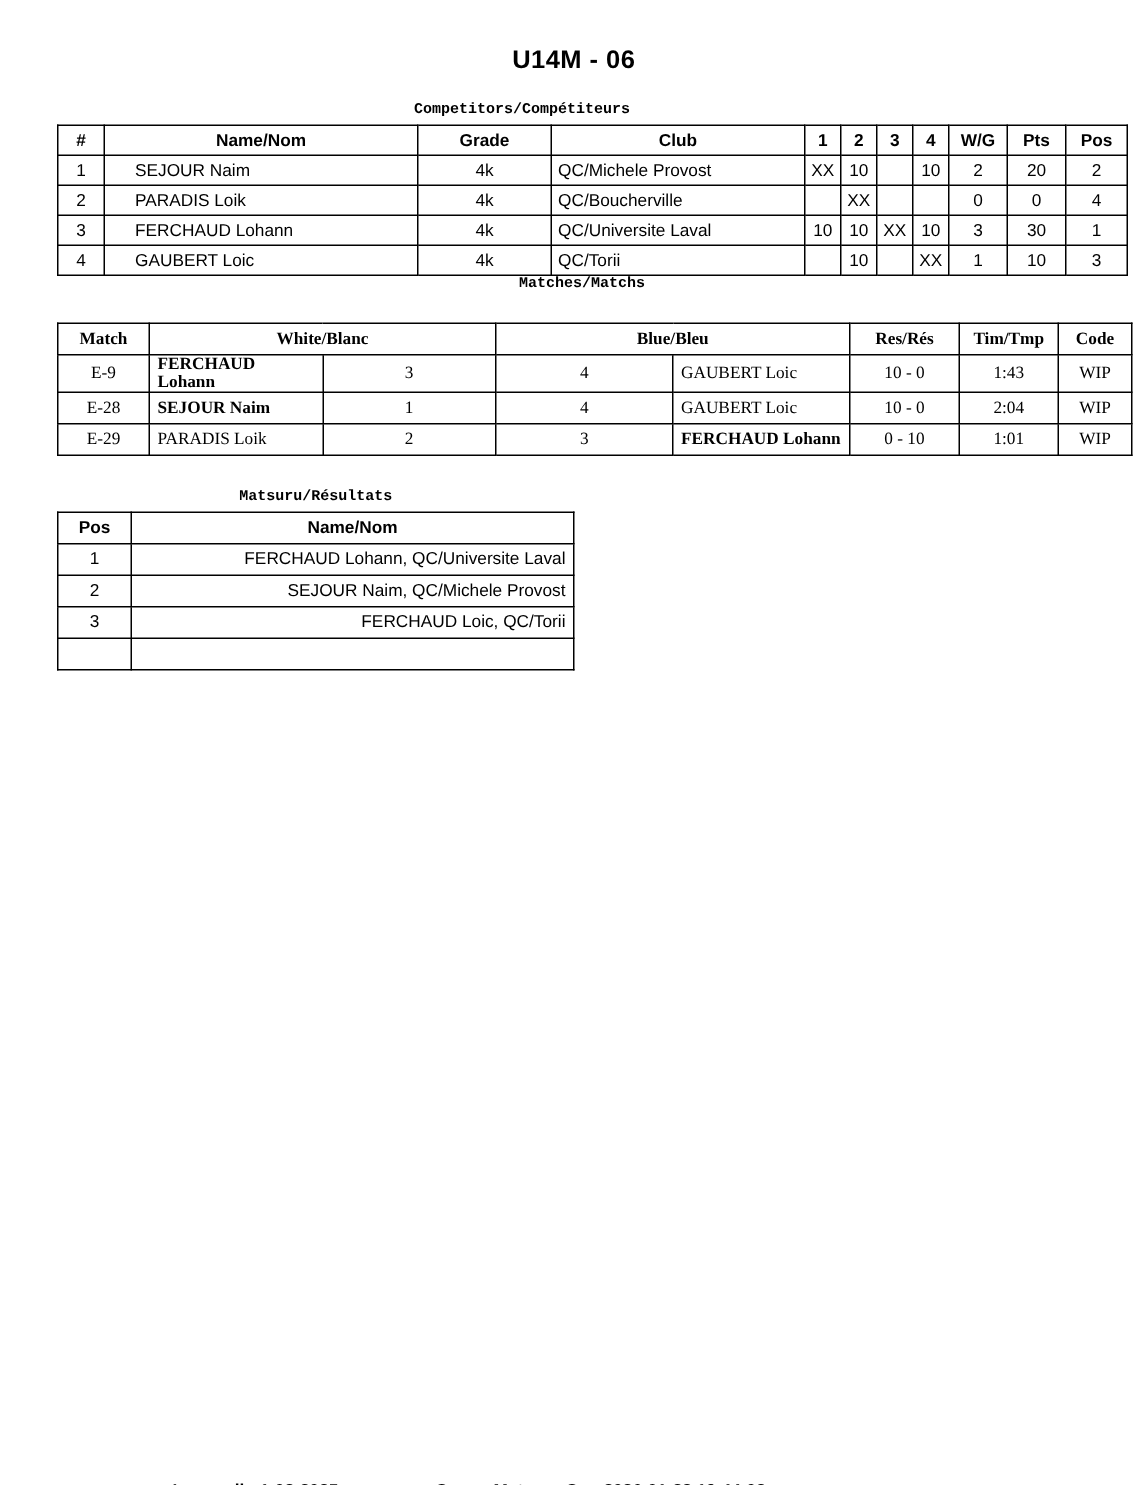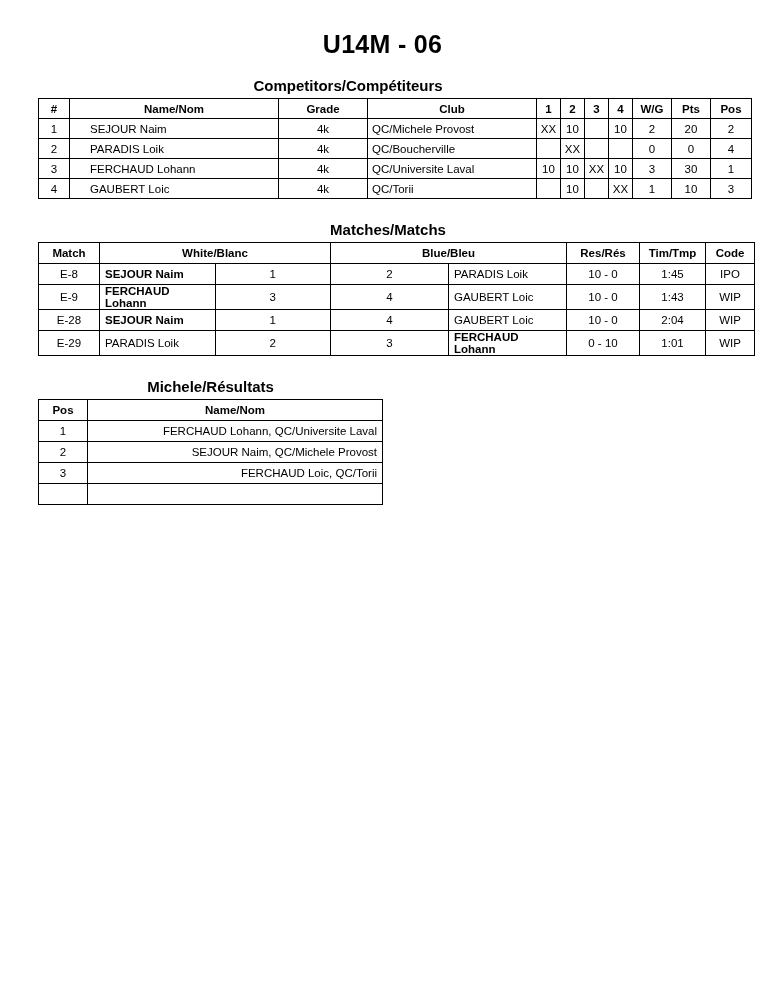--- a/index.html
+++ b/index.html
@@ -15,29 +15,30 @@
     position: relative;
     overflow: hidden;
   }
   .page {
     position: relative;
     width: 765px;
     height: 990px;
   }
   .title {
     text-align: center;
-    font-size: 25px;
+    font-size: 17px;
     font-weight: bold;
     margin-top: 30px;
     letter-spacing: 0.3px;
   }
   .section-title {
     text-align: center;
     font-weight: bold;
-    font-size: 15px;
+    font-size: 10px;
+    font-family: Liberation Mono, monospace;
   }
 
   table {
     border-collapse: collapse;
     font-size: 11.5px;
   }
   table td, table th {
     border: 1px solid #000000;
     padding: 0;
     height: 19px;
@@ -73,25 +74,25 @@
   .c-r { width: 23px; text-align: center; padding: 0 !important; }
   .c-wg { width: 30px; text-align: center; }
   .c-pts { width: 30px; text-align: center; }
   .c-pos { width: 32px; text-align: center; }
   .c-name-cell { padding-left: 20px !important; }
 
   
   .match-title {
     width: 700px;
     margin-left: 38px;
-    margin-top: 22px;
   }
   .match-wrap {
-    margin-top: 4px;
-    margin-left: 38px;
+    margin-top: 20px;
+    margin-left: 38px;
+    font-family: Liberation Serif, serif;
   }
   table.matches {
     width: 698px;
     table-layout: fixed;
   }
   table.matches td {
     padding: 0 5px;
     height: 20px;
   }
   .m-match { width: 50px; text-align: center; }
@@ -237,30 +238,20 @@
       <tbody>
         <tr class="hdr">
           <td class="m-match">Match</td>
           <td class="m-white" colspan="2" style="text-align:center">White/Blanc</td>
           <td class="m-blue" colspan="2" style="text-align:center">Blue/Bleu</td>
           <td class="m-res">Res/Rés</td>
           <td class="m-tim">Tim/Tmp</td>
           <td class="m-code">Code</td>
         </tr>
 
-        <tr>
-          <td class="m-match">E-8</td>
-          <td class="m-white bold">SEJOUR Naim</td>
-          <td class="m-wn">1</td>
-          <td class="m-bn">2</td>
-          <td class="m-blue">PARADIS Loik</td>
-          <td class="m-res">10 - 0</td>
-          <td class="m-tim">1:45</td>
-          <td class="m-code">IPO</td>
-        </tr>
 
         <tr>
           <td class="m-match">E-9</td>
           <td class="m-white bold">FERCHAUD Lohann</td>
           <td class="m-wn">3</td>
           <td class="m-bn">4</td>
           <td class="m-blue">GAUBERT Loic</td>
           <td class="m-res">10 - 0</td>
           <td class="m-tim">1:43</td>
           <td class="m-code">WIP</td>
@@ -286,21 +277,21 @@
           <td class="m-bn">3</td>
           <td class="m-blue bold">FERCHAUD Lohann</td>
           <td class="m-res">0 - 10</td>
           <td class="m-tim">1:01</td>
           <td class="m-code">WIP</td>
         </tr>
       </tbody>
     </table>
   </div>
 
-  <div class="section-title res-title">Michele/Résultats</div>
+  <div class="section-title res-title">Matsuru/Résultats</div>
   <div class="res-wrap">
     <table class="results">
       <tbody>
         <tr class="hdr">
           <td class="r-pos">Pos</td>
           <td class="r-name" style="text-align:center">Name/Nom</td>
         </tr>
         <tr>
           <td class="r-pos">1</td>
           <td class="r-name">FERCHAUD Lohann, QC/Universite Laval</td>

